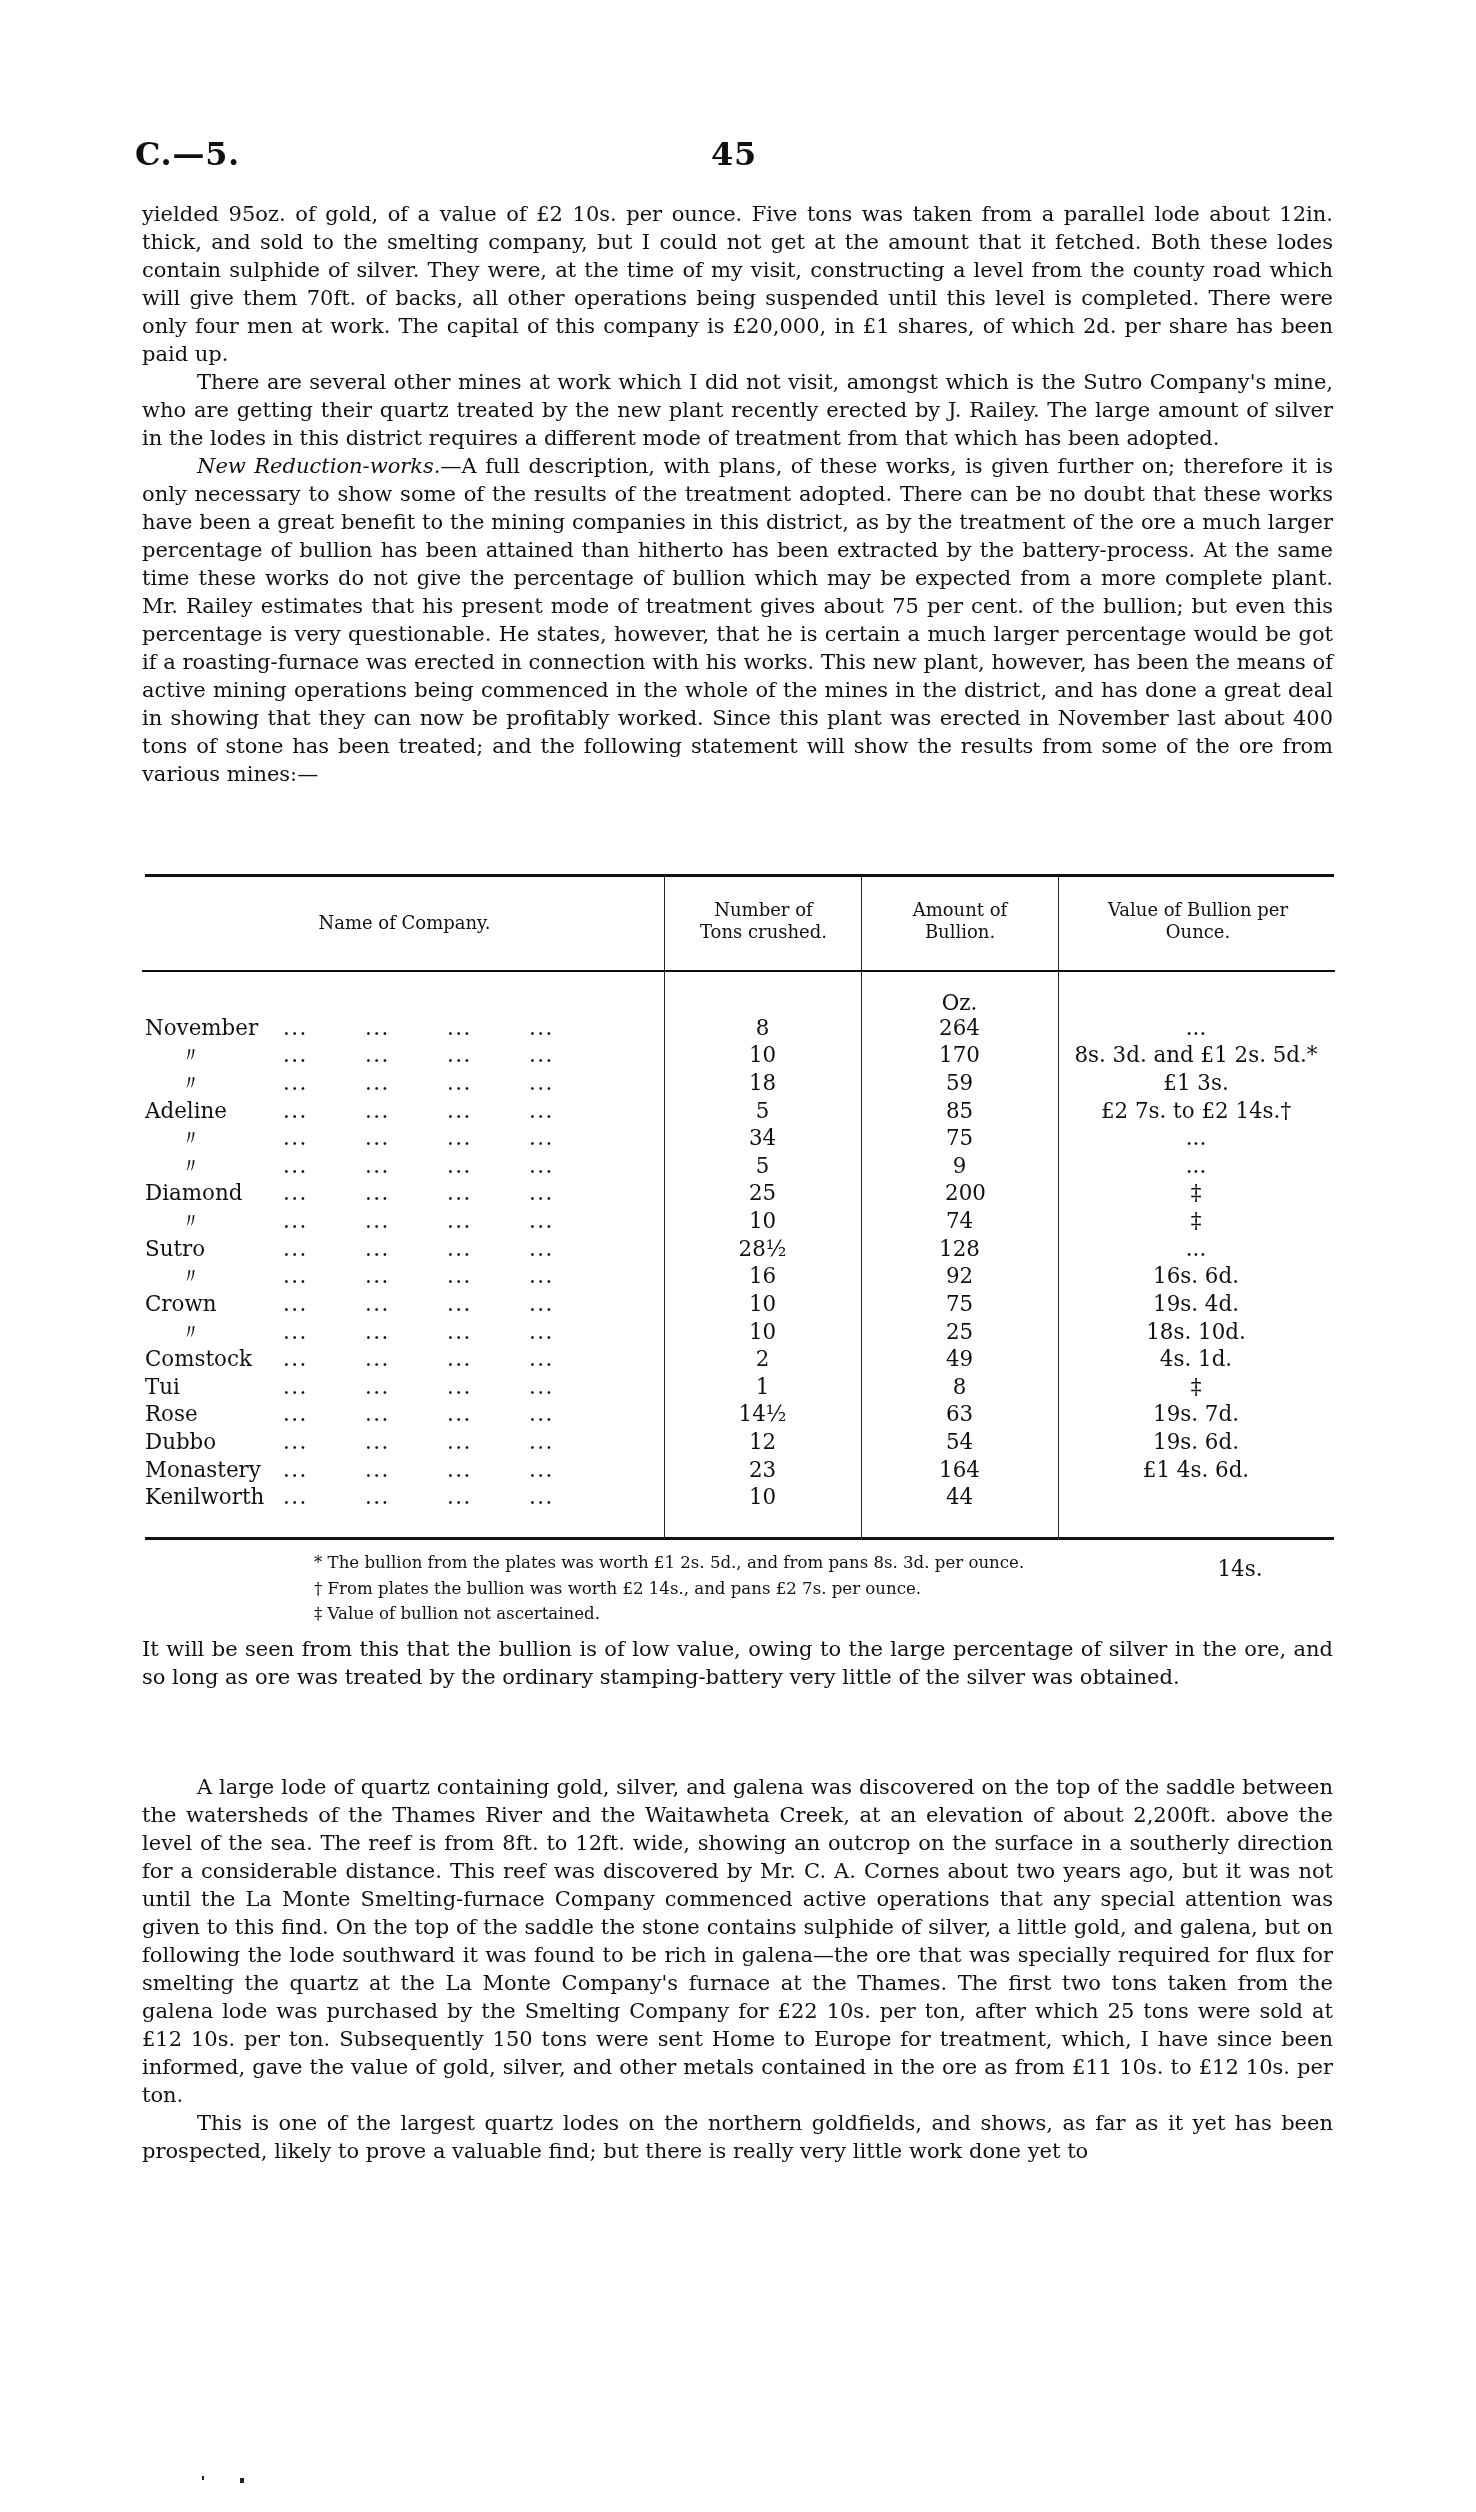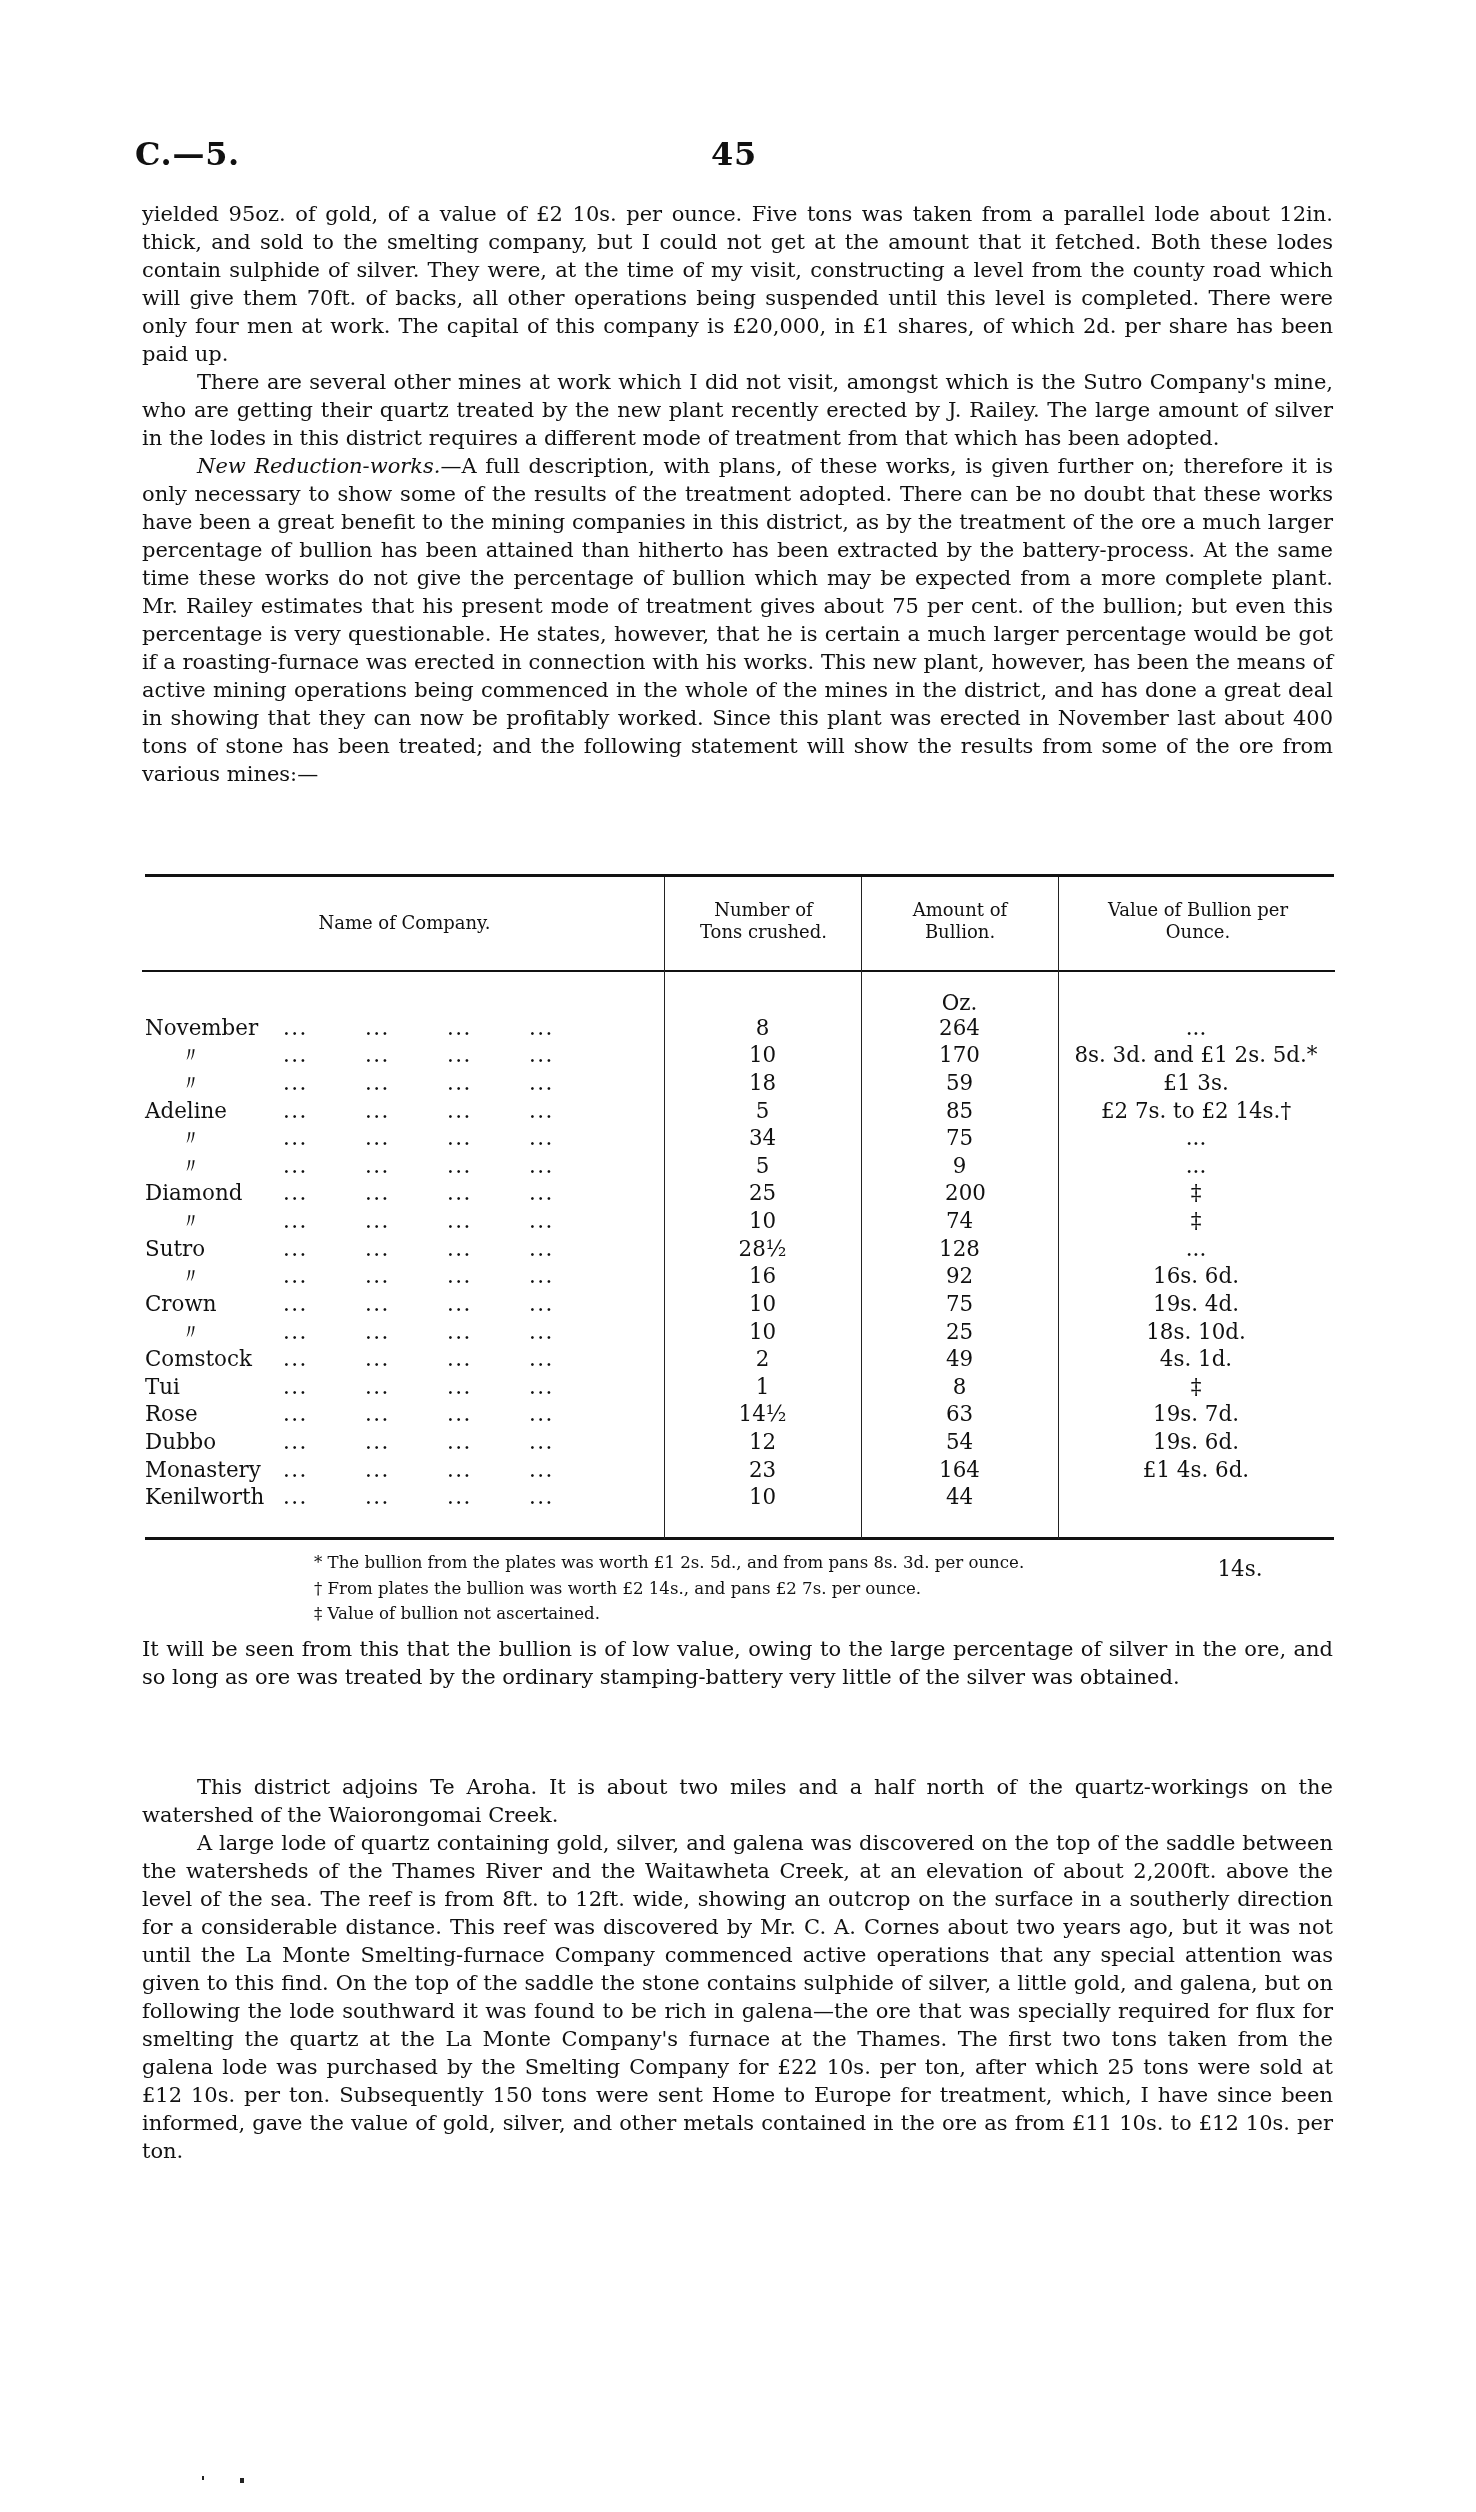--- a/index.html
+++ b/index.html
@@ -141,20 +141,20 @@
     <div class="fn" style="top:1576px;">† From plates the bullion was worth £2 14s., and pans £2 7s. per ounce.</div>
     <div class="fn" style="top:1601px;">‡ Value of bullion not ascertained.</div>
   </div>
 
   <div class="text" id="block2">
     <p class="noindent">It will be seen from this that the bullion is of low value, owing to the large percentage of silver in the ore, and so long as ore was treated by the ordinary stamping-battery very little of the silver was obtained.</p>
   </div>
 
 
   <div class="text" id="block3">
-    <p>This district adjoins Te Aroha.  It is about two miles and a half north of the quartz-workings on the watershed of the Waiorongomai Creek.</p>
     <p>A large lode of quartz containing gold, silver, and galena was discovered on the top of the saddle between the watersheds of the Thames River and the Waitawheta Creek, at an elevation of about 2,200ft. above the level of the sea.  The reef is from 8ft. to 12ft. wide, showing an outcrop on the surface in a southerly direction for a considerable distance.  This reef was discovered by Mr. C. A. Cornes about two years ago, but it was not until the La Monte Smelting-furnace Company commenced active operations that any special attention was given to this find.  On the top of the saddle the stone contains sulphide of silver, a little gold, and galena, but on following the lode southward it was found to be rich in galena—the ore that was specially required for flux for smelting the quartz at the La Monte Company's furnace at the Thames.  The first two tons taken from the galena lode was purchased by the Smelting Company for £22 10s. per ton, after which 25 tons were sold at £12 10s. per ton.  Subsequently 150 tons were sent Home to Europe for treatment, which, I have since been informed, gave the value of gold, silver, and other metals contained in the ore as from £11 10s. to £12 10s. per ton.</p>
+    <p>This is one of the largest quartz lodes on the northern goldfields, and shows, as far as it yet has been prospected, likely to prove a valuable find; but there is really very little work done yet to</p>
   </div>
 
   <div class="speck" style="left:240px; top:2478px; width:3.5px; height:4.8px;"></div>
   <div class="speck" style="left:202px; top:2476px; width:2.1px; height:3.5px;"></div>
 </div>
 
 
 </body></html>

